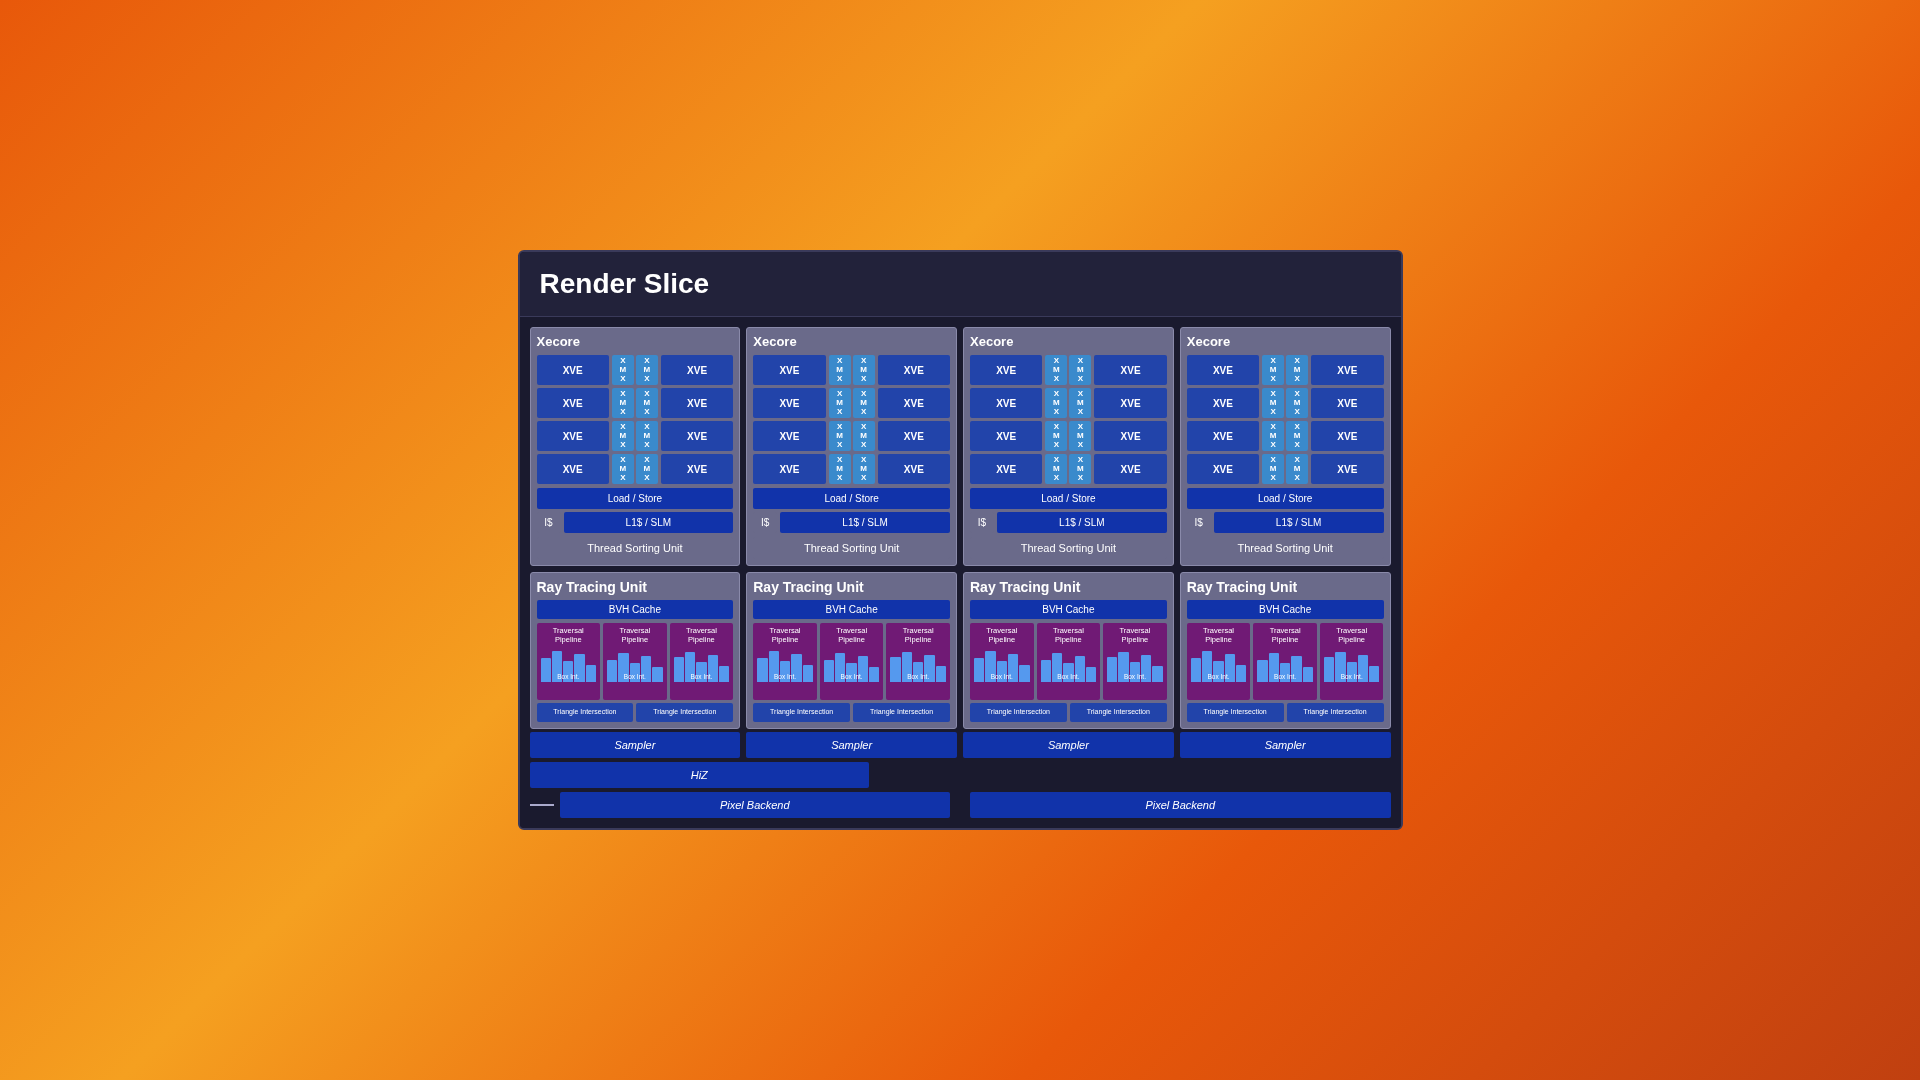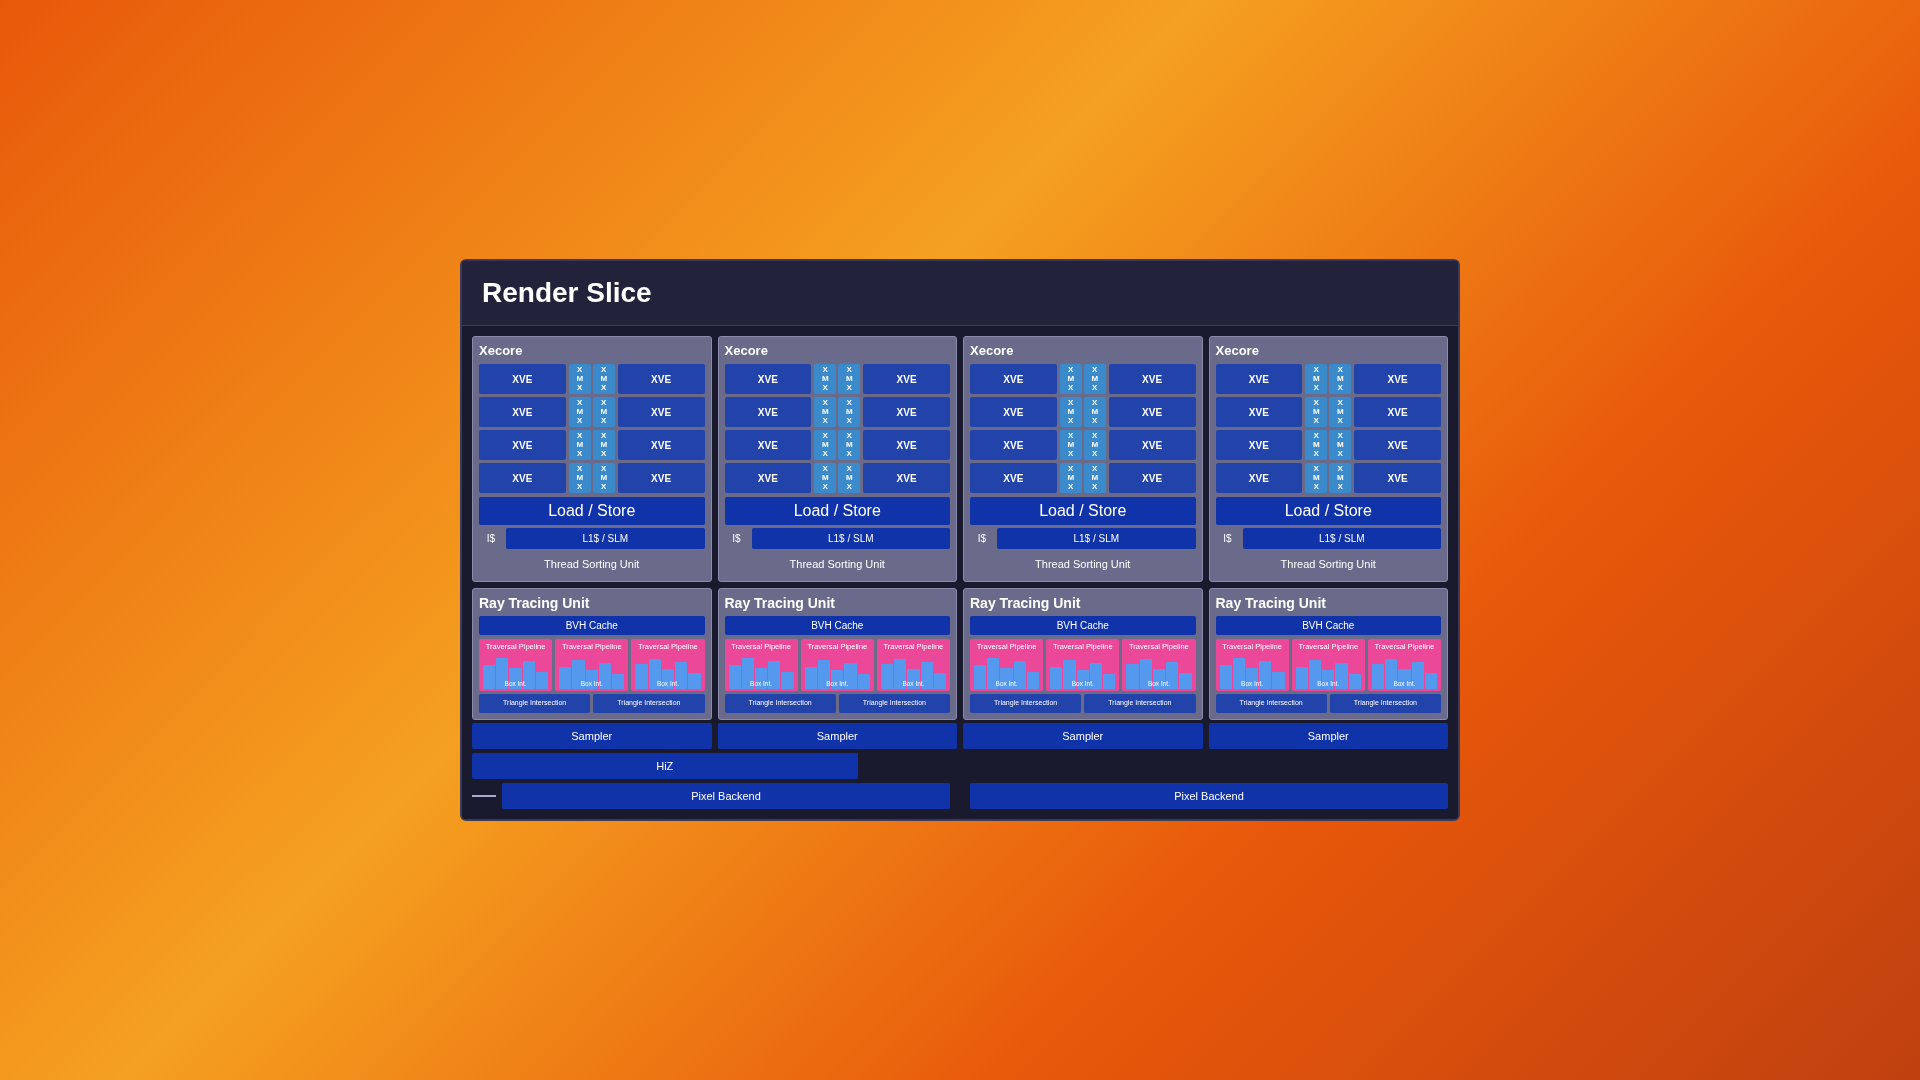--- a/index.html
+++ b/index.html
@@ -7,21 +7,21 @@
       width: 1920px;
       height: 1080px;
       background: linear-gradient(135deg, #e8580a 0%, #f5a020 40%, #e8580a 70%, #c04010 100%);
       display: flex;
       align-items: center;
       justify-content: center;
       font-family: Arial, sans-serif;
       overflow: hidden;
     }
     .main-container {
-      width: 1000px;
+      width: 885px;
       background: #1a1a2e;
       border: 2px solid #3a3a5a;
       border-radius: 6px;
       padding: 0;
       overflow: hidden;
     }
     .title-bar {
       background: #22223a;
       padding: 16px 20px;
       border-bottom: 1px solid #3a3a5a;
@@ -100,21 +100,21 @@
       width: 22px;
       height: 100%;
       border-radius: 2px;
       line-height: 1.1;
       text-align: center;
     }
 
     .load-store {
       background: #1133aa;
       color: white;
-      font-size: 16px;
+      font-size: 10px;
       text-align: center;
       padding: 5px 4px;
       border-radius: 2px;
       margin-bottom: 3px;
     }
     .cache-row {
       display: flex;
       gap: 3px;
       margin-bottom: 4px;
     }
@@ -174,23 +174,23 @@
       border-radius: 2px;
       margin-bottom: 4px;
     }
     .traversal-row {
       display: flex;
       gap: 3px;
       margin-bottom: 3px;
     }
     .traversal-pipeline {
       flex: 1;
-      background: #ec4899;
-      border-radius: 2px;
-      padding: 3px 2px 2px 2px;
+      background: #701a75;
+      border-radius: 2px;
+      padding: 3px 2px 18px 2px;
     }
     .traversal-label {
       color: white;
       font-size: 7.5px;
       text-align: center;
       margin-bottom: 3px;
       line-height: 1.2;
     }
     .traversal-bars {
       display: flex;
@@ -227,20 +227,21 @@
       padding: 5px 2px;
       border-radius: 2px;
       line-height: 1.2;
     }
 
     
     .bottom-section {
       display: flex;
       flex-direction: column;
       gap: 4px;
+      font-style: italic;
     }
     .sampler-row {
       display: grid;
       grid-template-columns: repeat(4, 1fr);
       gap: 6px;
     }
     .sampler-block {
       background: #1133aa;
       color: white;
       font-size: 11px;

